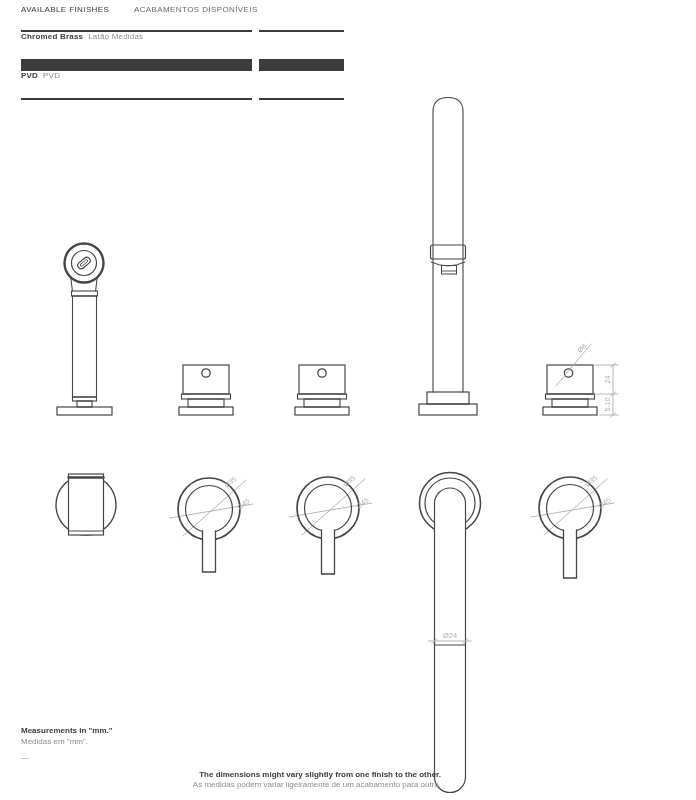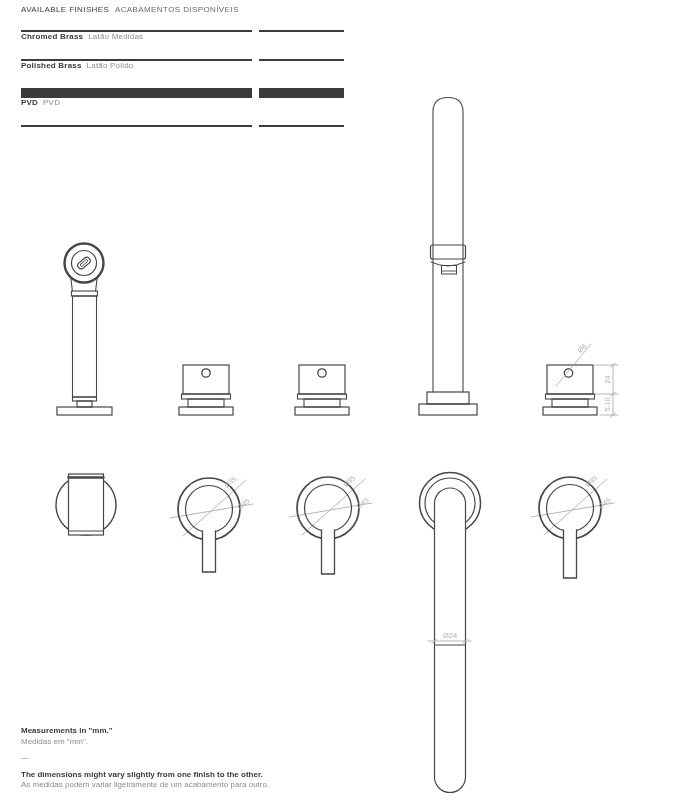--- a/index.html
+++ b/index.html
@@ -10,61 +10,57 @@
   }
   *{margin:0;padding:0;box-sizing:border-box;}
   html,body{width:696px;height:800px;background:#ffffff;overflow:hidden;
     font-family:"Liberation Sans", sans-serif;}
   .page{position:relative;width:696px;height:800px;background:#fff;}
 
   
   .finishes{position:absolute;left:21px;top:5px;width:323px;}
   .fin-header{height:25px;font-size:8px;letter-spacing:.4px;}
   .fin-header .en{font-weight:normal;color:var(--ink);}
-  .fin-header .pt{color:#6a6a6a;margin-left:3px;}
+  .fin-header .pt{color:#6a6a6a;margin-left:22px;}
   .sep{height:2px;background:linear-gradient(to right,
        var(--ink) 0,var(--ink) 231px,
        #ffffff 231px,#ffffff 238px,
        var(--ink) 238px,var(--ink) 323px);}
   .fin-row{height:27px;display:flex;align-items:flex-start;font-size:8px;letter-spacing:.2px;}
   .fin-row .en{font-weight:bold;color:var(--ink);}
   .fin-row .pt{color:var(--muted);margin-left:5px;}
 
   
   .drawings{position:absolute;left:0;top:0;width:696px;height:800px;}
 
   
   .footer{position:absolute;left:21px;top:726px;width:420px;font-size:8px;line-height:10.5px;}
   .footer .b{font-weight:bold;color:var(--ink);}
   .footer .g{color:var(--muted);}
   .footer .dash{color:var(--muted);margin:6px 0;}
-  .footer .block2{margin-top:3px;}
+  .footer .block2{margin-top:3px;text-align:right;}
 </style>
 </head>
 <body>
 
 <div class="page">
 
   <div class="finishes">
     <div class="fin-header">
       <span class="en">AVAILABLE FINISHES</span>
       <span class="pt">ACABAMENTOS DISPONÍVEIS</span>
     </div>
     <div class="sep"></div>
 
     <div class="fin-row">
       <span class="en">Chromed Brass</span>
       <span class="pt">Latão Medidas</span>
     </div>
     <div class="sep"></div>
 
-    <div class="fin-row">
-      <span class="en">Polished Brass</span>
-      <span class="pt">Latão Polido</span>
-    </div>
     <div class="sep"></div>
 
     <div class="sep"></div>
 
     <div class="sep"></div>
 
     <div class="sep"></div>
 
     <div class="sep"></div>
 

